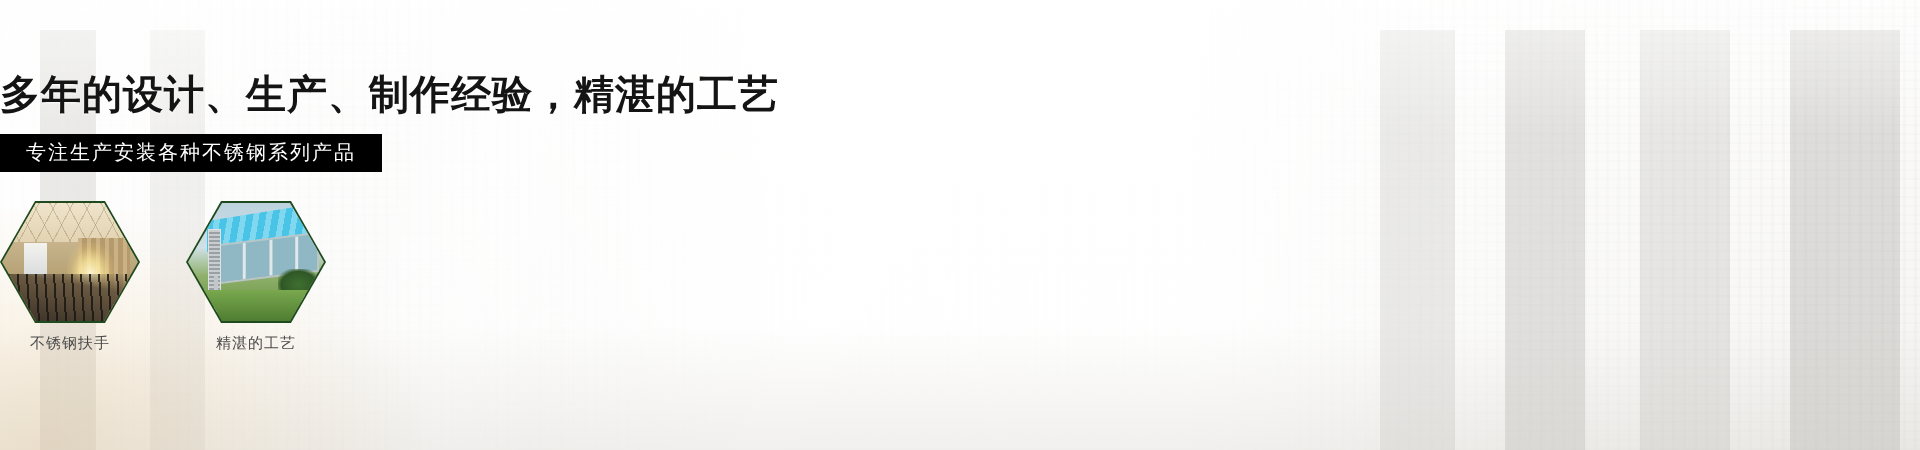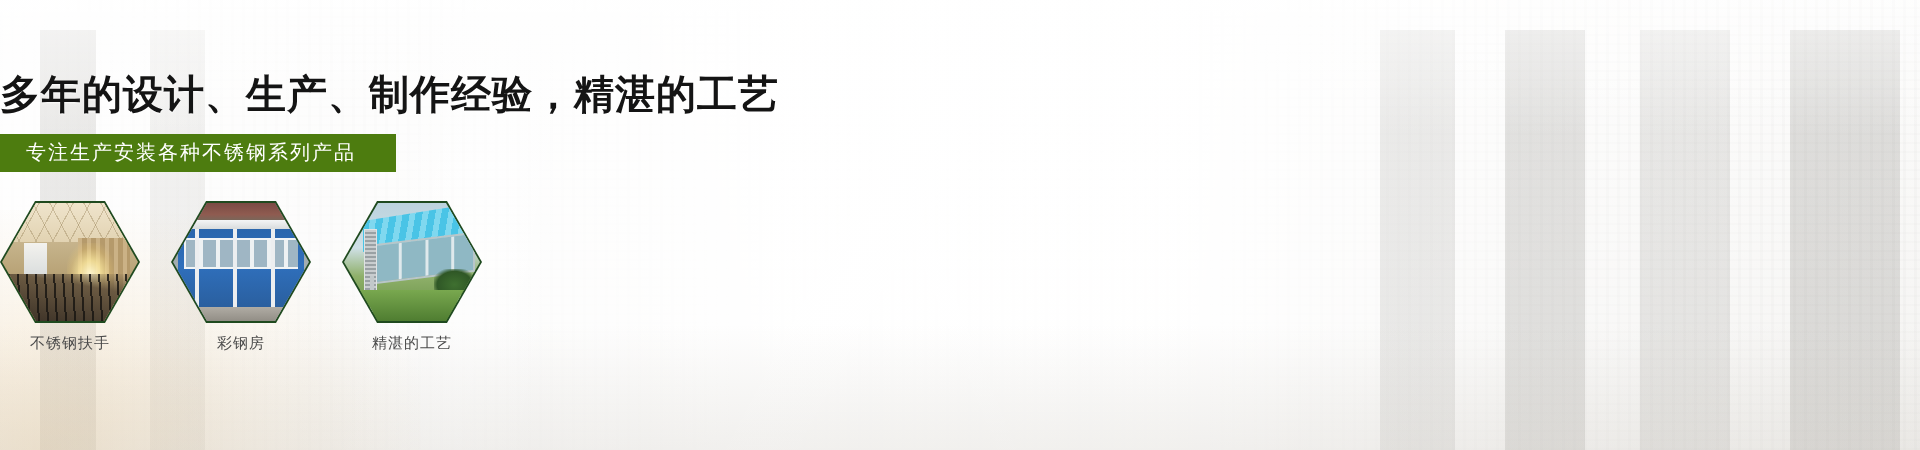--- a/index.html
+++ b/index.html
@@ -94,34 +94,34 @@
     color: #141414;
     letter-spacing: 1px;
     line-height: 1;
     white-space: nowrap;
     text-shadow: 0 1px 2px rgba(255,255,255,0.8);
   }
 
   .subtitle-wrap { margin-top: 20px; }
   .subtitle {
     display: inline-block;
-    background: #4d7c0f;
+    background: #000000;
     color: #ffffff;
     font-size: 20px;
     letter-spacing: 2px;
-    padding: 7px 40px 8px 26px;
+    padding: 7px 26px 8px 26px;
     line-height: 1.15;
     white-space: nowrap;
   }
 
   
   .hex-row {
     margin-top: 29px;
     display: flex;
-    gap: 31px;
+    gap: 46px;
     align-items: flex-start;
   }
   .hex-item {
     width: 140px;
     display: flex;
     flex-direction: column;
     align-items: center;
   }
   .hex-shell {
     width: 140px;
@@ -278,37 +278,20 @@
                 <div class="window"></div>
               <div class="chand"></div>
                 <div class="floor"></div>
                 <div class="rail"></div>
             </div>
           </div>
         </div>
         <div class="hex-label">不锈钢扶手</div>
       </div>
 
-      <div class="hex-item">
-        <div class="hex-shell">
-          <div class="hex-inner">
-            <div class="hex-art art-cabin">
-              <div class="sky"></div>
-                <div class="roof"></div>
-                <div class="body"></div>
-              <div class="glass"></div>
-              <div class="post" style="left:16%"></div>
-              <div class="post" style="left:44%"></div>
-              <div class="post" style="left:72%"></div>
-              <div class="ground"></div>
-            </div>
-          </div>
-        </div>
-        <div class="hex-label">彩钢房</div>
-      </div>
 
 
       <div class="hex-item">
         <div class="hex-shell">
           <div class="hex-inner">
             <div class="hex-art art-sign">
               <div class="canopy"></div>
                 <div class="board"></div>
               <div class="pillar"></div>
                 <div class="leg"></div>

